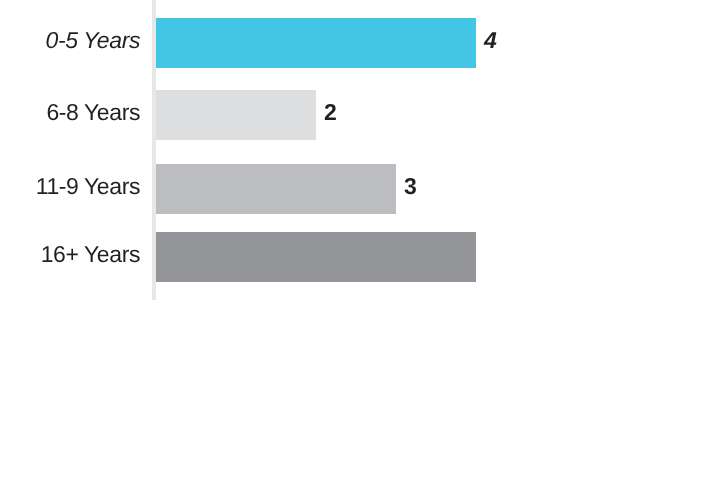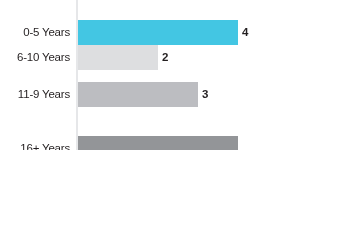--- a/index.html
+++ b/index.html
@@ -64,36 +64,36 @@
     letter-spacing: -0.2px;
   }
 </style>
 </head>
 <body>
 
 <div id="chart-root" style="background: rgb(255, 255, 255);">
 
   <div class="axis-line" style="background: rgb(230, 231, 233);"></div>
 
-  <div class="bar-row" id="row-0" style="top: 20px;">
+  <div class="bar-row" id="row-0" style="top: 9px; font-style: italic;">
     <span class="cat-label">0-5 Years</span>
     <div class="bar" style="width: 160px; background: rgb(67, 198, 227);"></div>
     <span class="value-label" style="left: 242px;">4</span>
   </div>
 
   <div class="bar-row" id="row-1" style="top: 45px;">
-    <span class="cat-label">6-10 Years</span>
+    <span class="cat-label">6-8 Years</span>
     <div class="bar" style="width: 80px; background: rgb(221, 222, 224);"></div>
     <span class="value-label" style="left: 162px;">2</span>
   </div>
 
   <div class="bar-row" id="row-2" style="top: 82px;">
     <span class="cat-label">11-9 Years</span>
     <div class="bar" style="width: 120px; background: rgb(188, 189, 193);"></div>
     <span class="value-label" style="left: 202px;">3</span>
   </div>
 
-  <div class="bar-row" id="row-3" style="top: 136px; border-radius: 10px;">
+  <div class="bar-row" id="row-3" style="top: 116px; border-radius: 10px;">
     <span class="cat-label">16+ Years</span>
     <div class="bar" style="width: 160px; background: rgb(147, 149, 152);"></div>
   </div>
 
 </div>
 
 </body></html>

